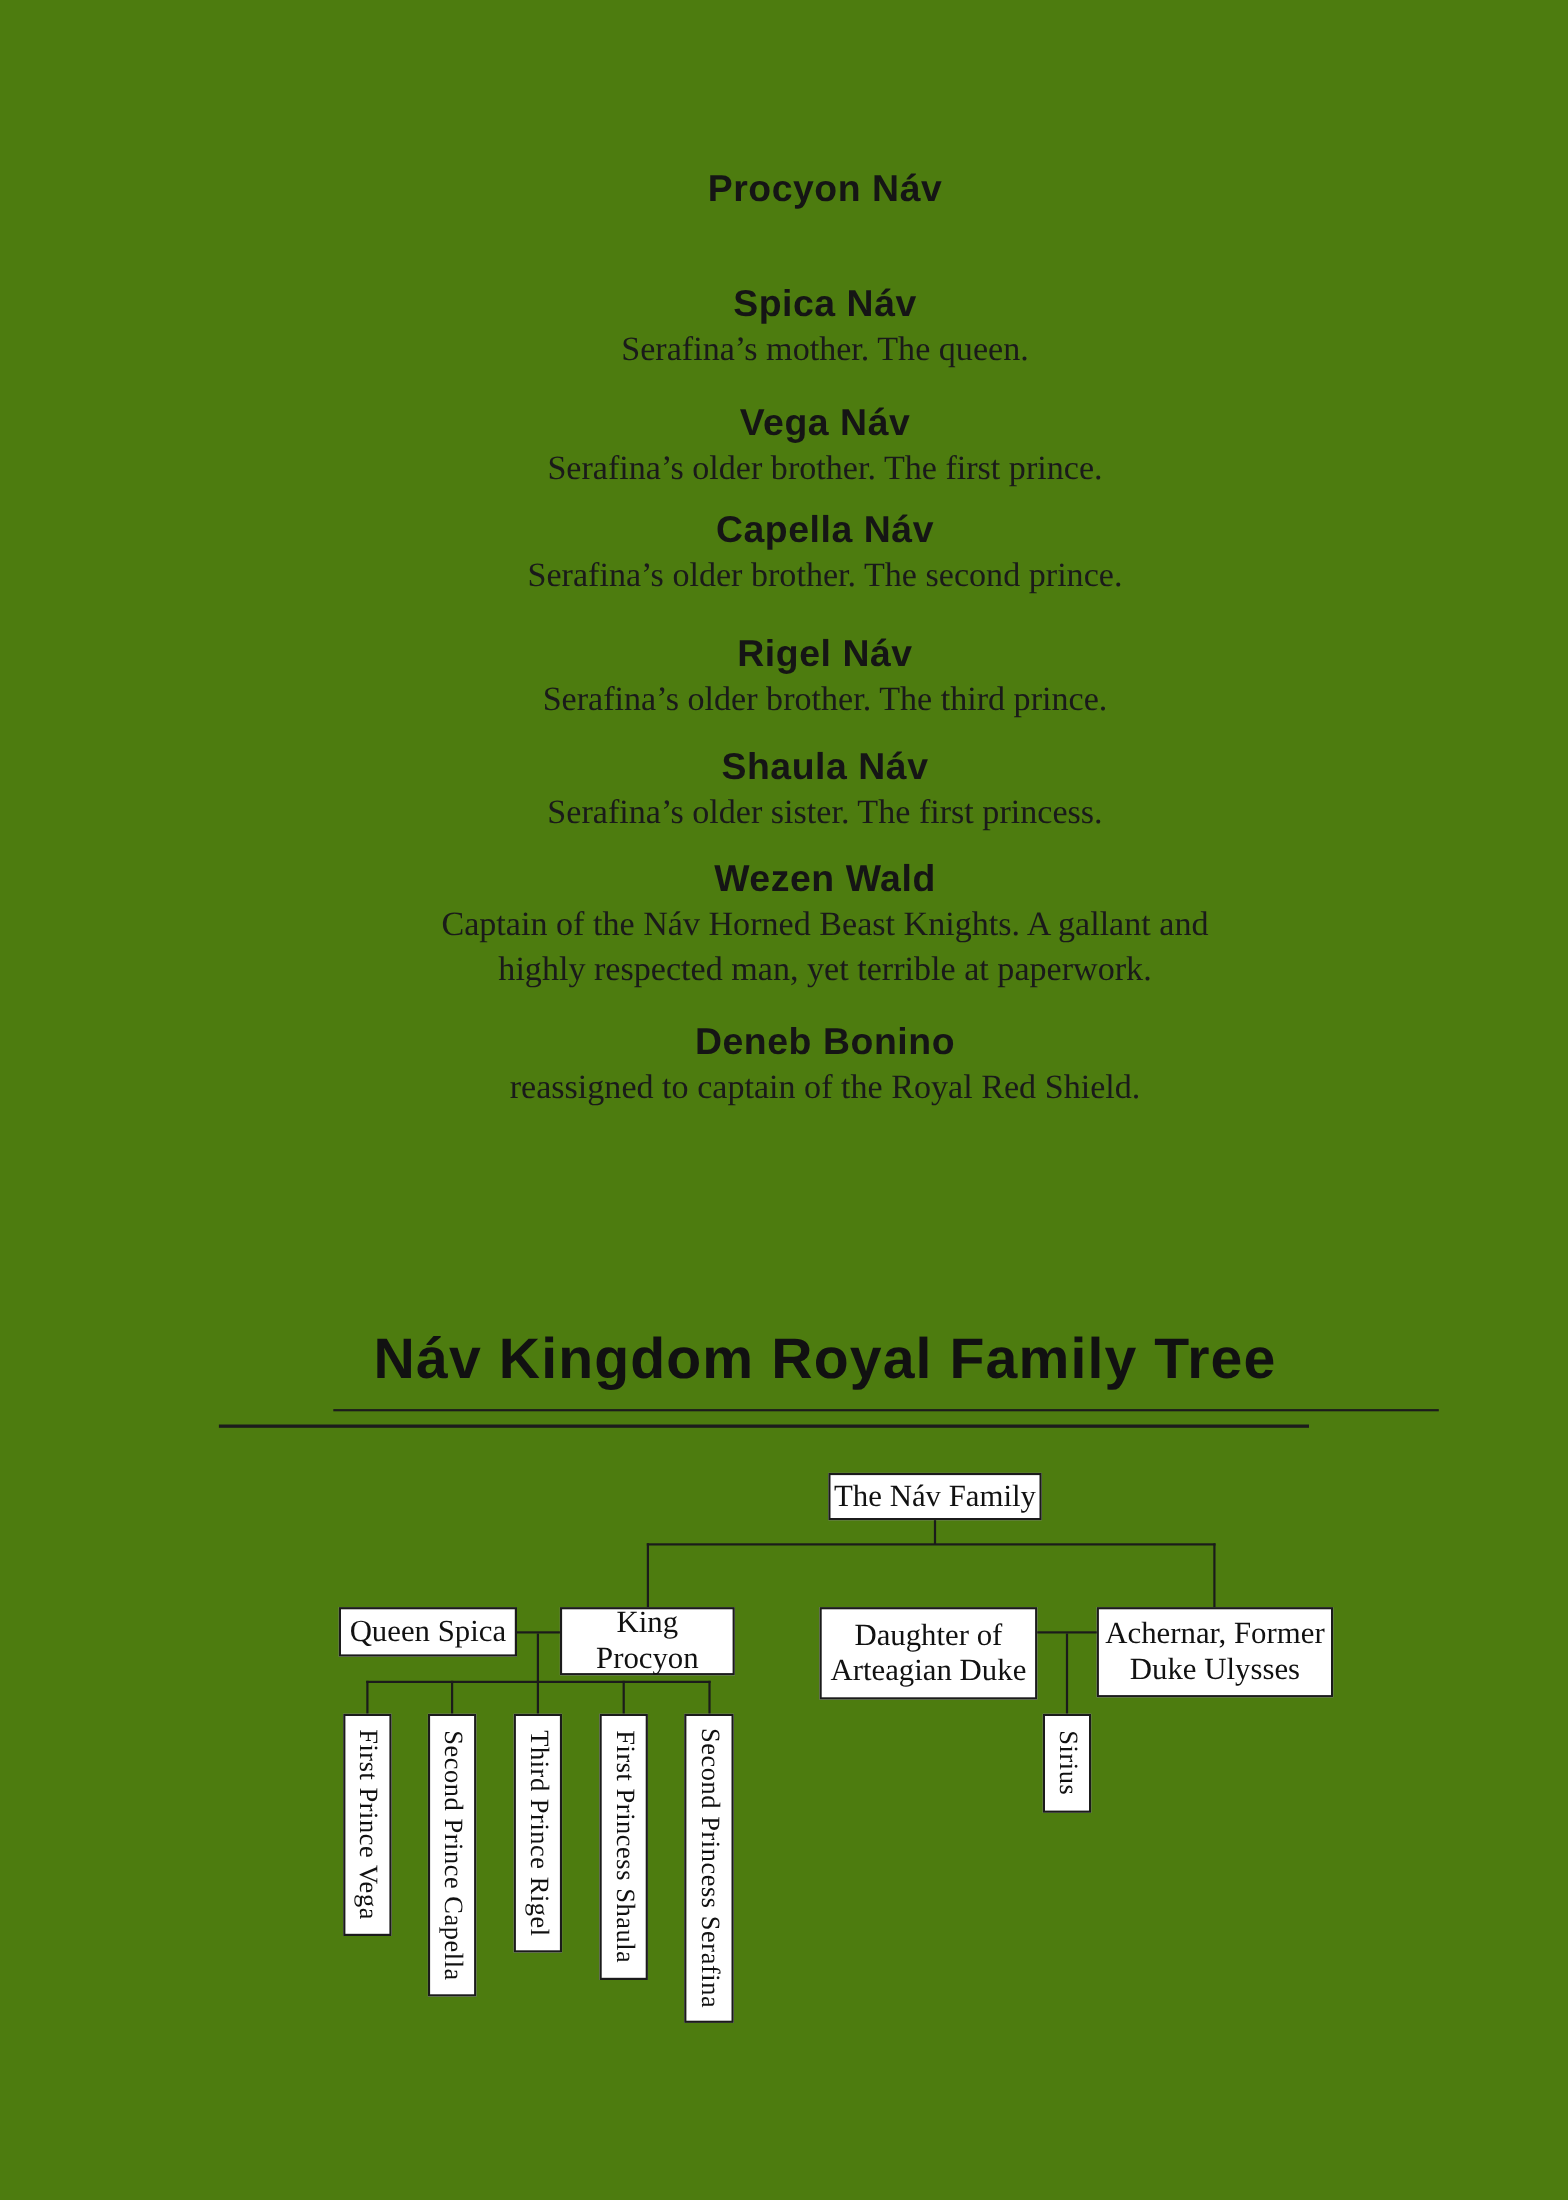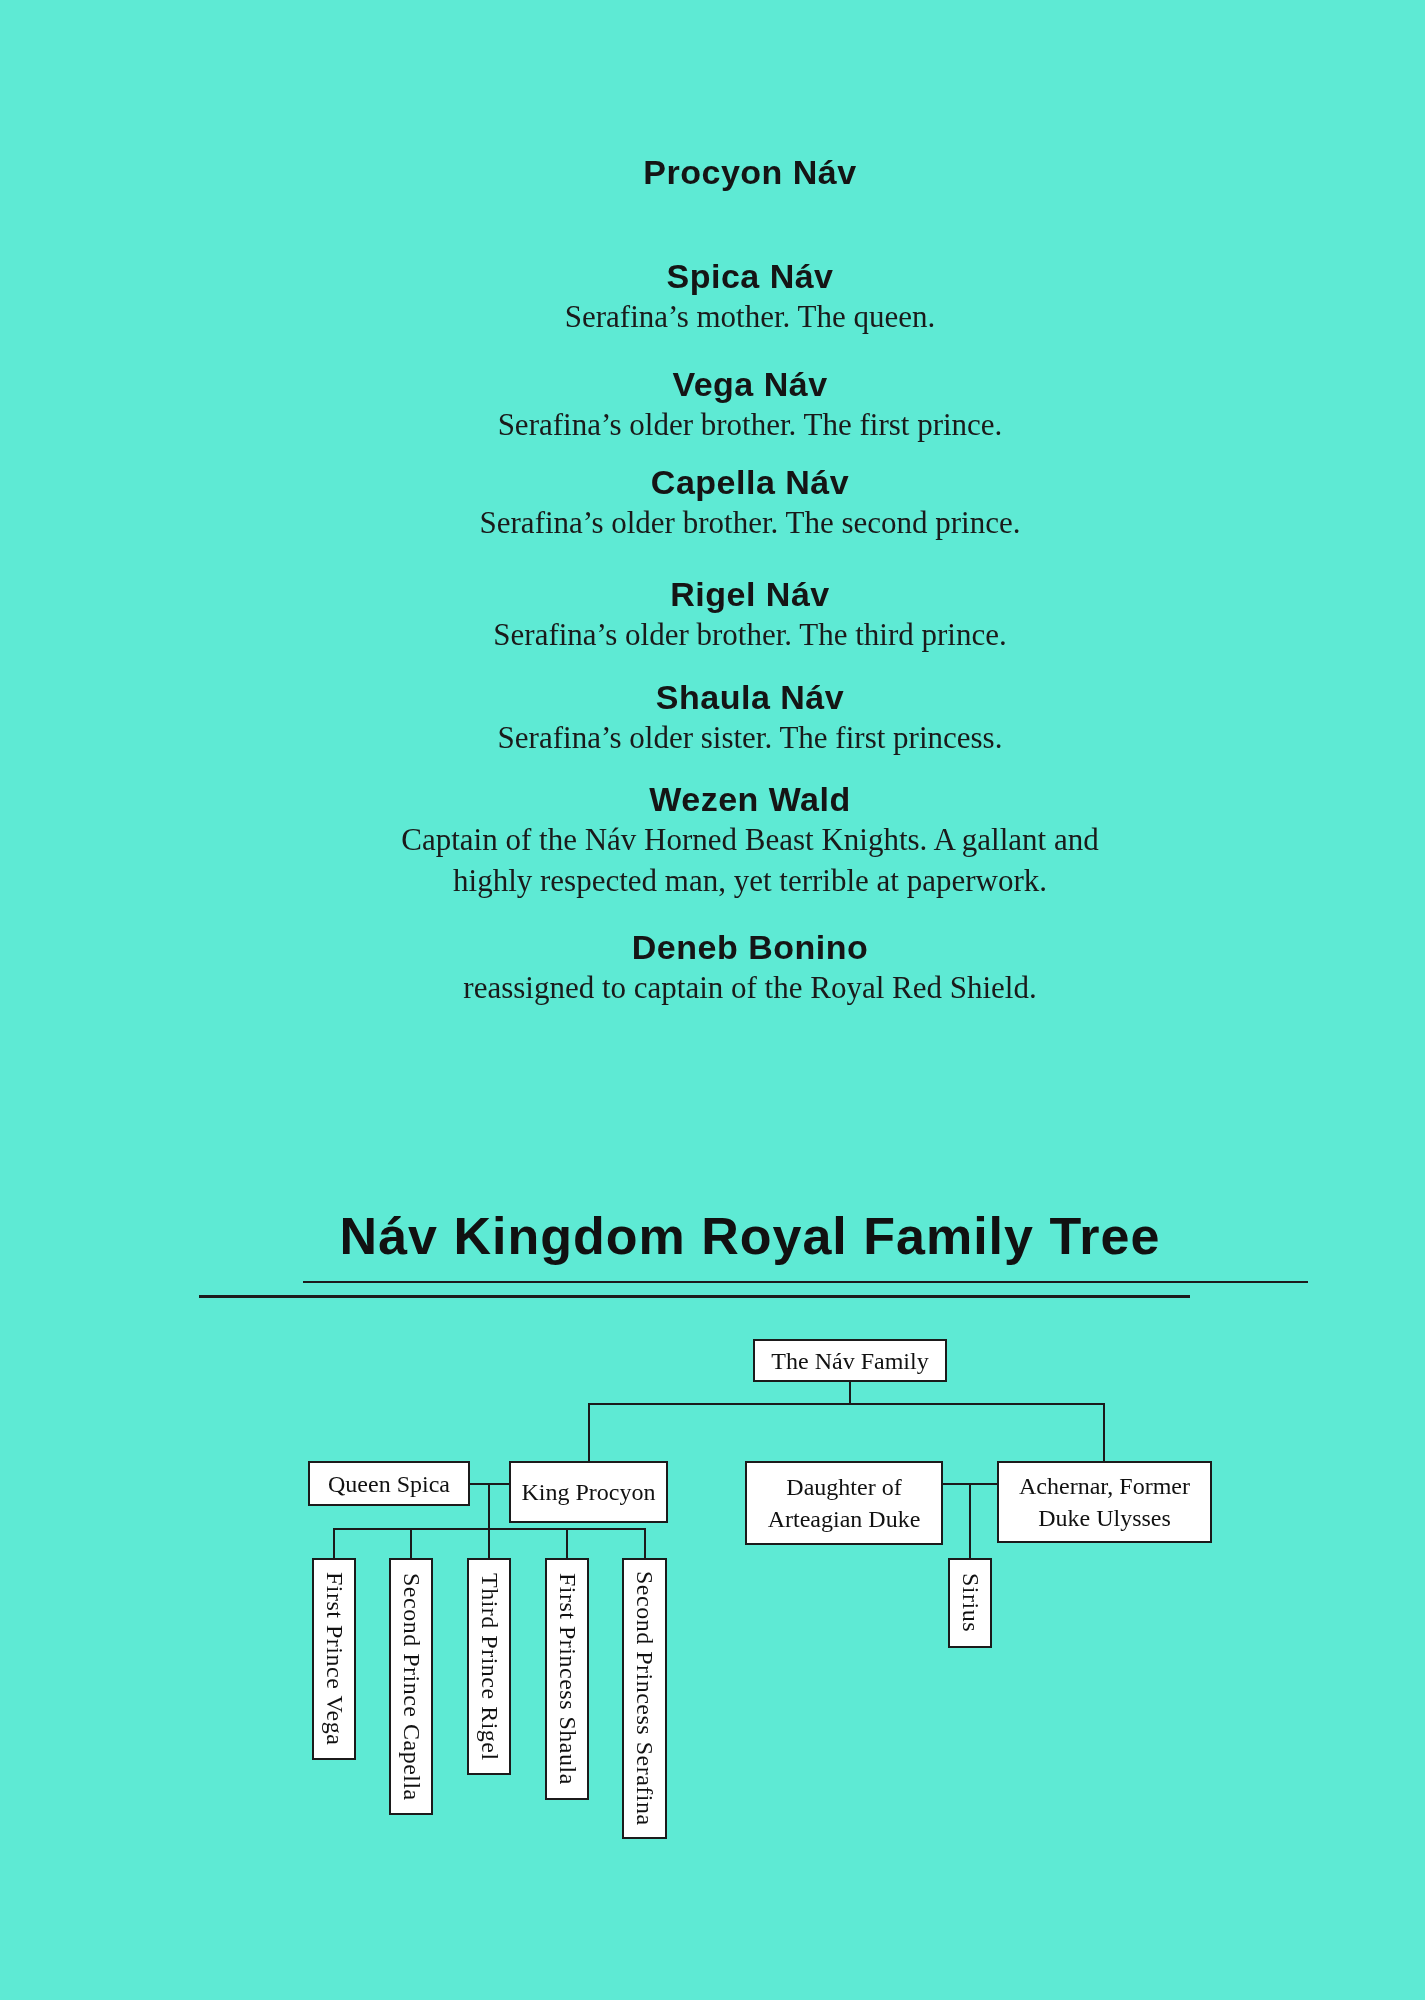--- a/index.html
+++ b/index.html
@@ -1,20 +1,20 @@
 <!DOCTYPE html>
 <html><head>
 <meta charset="utf-8">
 <style>
   html,body{margin:0;padding:0;background:#e8e8e8;}
   #page{
     position:relative;
     width:1425px;height:2000px;
     margin:0 auto;
-    background:#5eead4;
+    background:#4d7c0f;
     overflow:hidden;
     font-family:"Liberation Serif", serif;
     color:#111111;
   }
   
   .col{
     position:absolute;
     left:75px;width:1350px;
     text-align:center;
   }
@@ -52,21 +52,21 @@
   .tbox{
     position:absolute;
     box-sizing:border-box;
     border:2px solid #1b1b1b;
     background:#ffffff;
     display:flex;
     align-items:center;
     justify-content:center;
     text-align:center;
     font-family:"Liberation Serif", serif;
-    font-size:24px;
+    font-size:28px;
     line-height:32px;
     color:#111111;
   }
   .tbox .two-line{display:block;}
   .vbox{
     position:absolute;
     box-sizing:border-box;
     border:2px solid #1b1b1b;
     background:#ffffff;
     display:flex;

